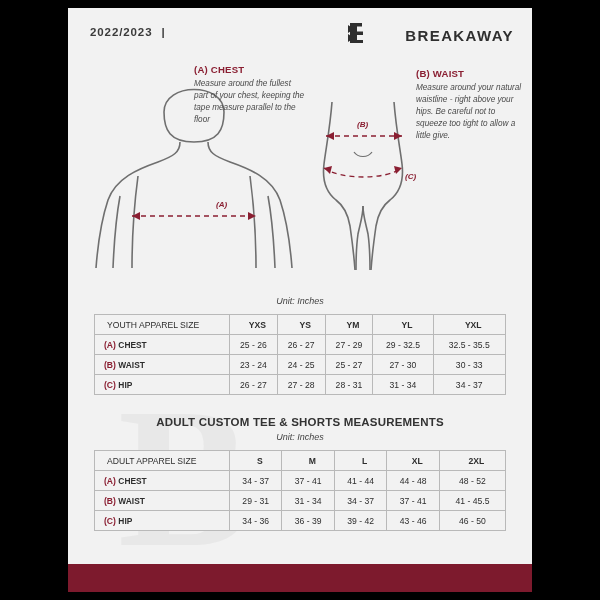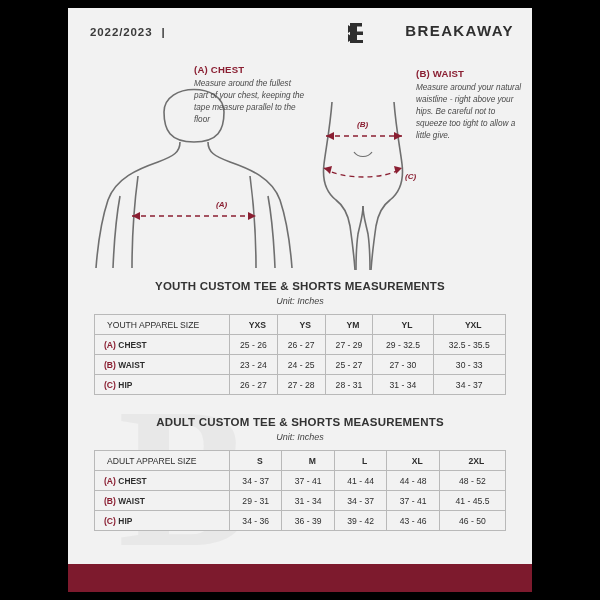--- a/index.html
+++ b/index.html
@@ -60,21 +60,21 @@
     margin: 0 9px;
     font-size: 11.5px;
     font-weight: bold;
     color: #3b3b3b;
   }
   .hdr-brandwrap {
     position: absolute;
     right: 18px;
     top: 14px;
     display: flex;
-    align-items: flex-start;
+    align-items: flex-end;
     gap: 32px;
   }
   .logo-b {
     width: 19px;
     height: 22px;
     margin-right: 7px;
   }
   .hdr-brand {
     font-size: 15px;
     font-weight: bold;
@@ -275,21 +275,20 @@
       <div class="note note-chest">
         <div class="note-title">(A) CHEST</div>
         <div class="note-body">Measure around the fullest part of your chest, keeping the tape measure parallel to the floor</div>
       </div>
       <div class="note note-waist">
         <div class="note-title">(B) WAIST</div>
         <div class="note-body">Measure around your natural waistline - right above your hips. Be careful not to squeeze too tight to allow a little give.</div>
       </div>
     </div>
 
-    <div class="sect-title t1-title">YOUTH CUSTOM TEE &amp; SHORTS MEASUREMENTS</div>
     <div class="sect-sub t1-sub">Unit: Inches</div>
 
     <table class="chart t1">
       <thead>
         <tr>
           <th class="lbl">YOUTH APPAREL SIZE</th>
           <th>YXS</th>
           <th>YS</th>
           <th>YM</th>
           <th>YL</th>

